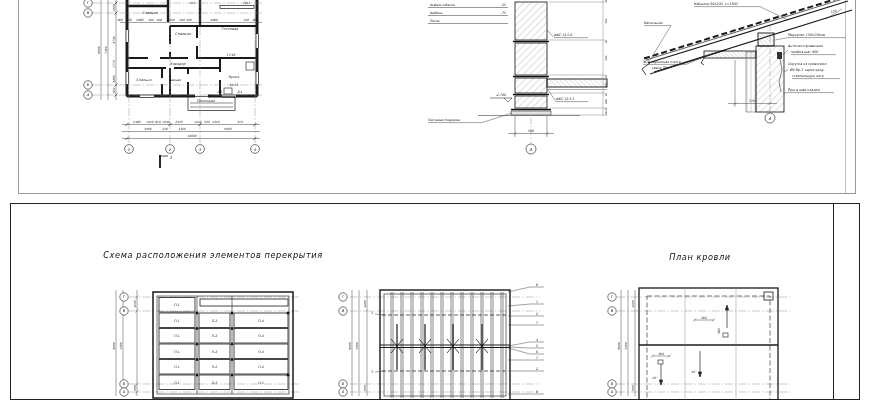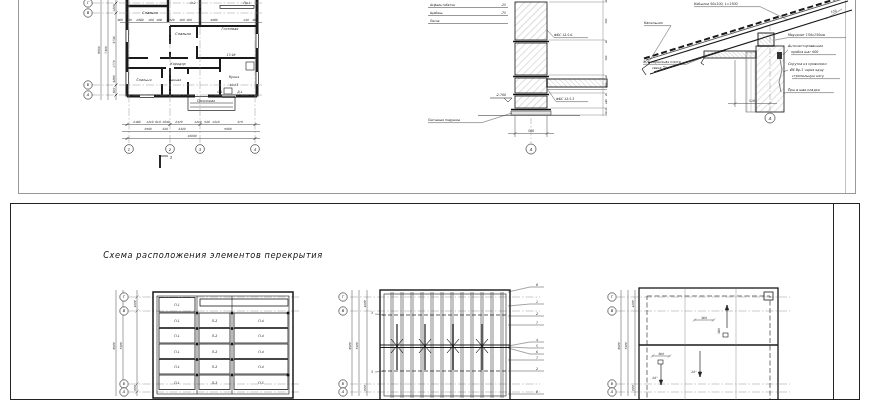--- a/index.html
+++ b/index.html
@@ -367,20 +367,21 @@
     </g>
     <text class="tm" x="114" y="102" font-size="3.2">510</text>
     <circle cx="132" cy="118" r="5" fill="#fff" stroke="#1a1a1a" stroke-width=".6"></circle>
     <text class="tm" x="132" y="119.6" font-size="4">А</text>
   </svg>
 
   <div class="frame-b"></div>
   <div class="vline" style="left:833px;top:203px;width:1px;height:197px;background:#222;"></div>
 
   <div class="title" style="left:88px;top:250px;width:250px;">Схема расположения элементов перекрытия</div>
+  <div class="title" style="left:615px;top:252px;width:170px;">План кровли</div>
 
   <svg style="left:85px;top:276px;" width="250" height="124" viewBox="0 0 250 124">
     <g stroke="#8a8a8a" stroke-width=".45" stroke-dasharray="8 2 1.5 2">
       <line x1="44" y1="21" x2="215" y2="21"></line>
         <line x1="44" y1="35" x2="215" y2="35"></line>
       <line x1="44" y1="108" x2="215" y2="108"></line>
         <line x1="44" y1="116" x2="215" y2="116"></line>
     </g>
     <g stroke="#444" stroke-width=".5">
       <line x1="52" y1="14" x2="52" y2="120"></line>

